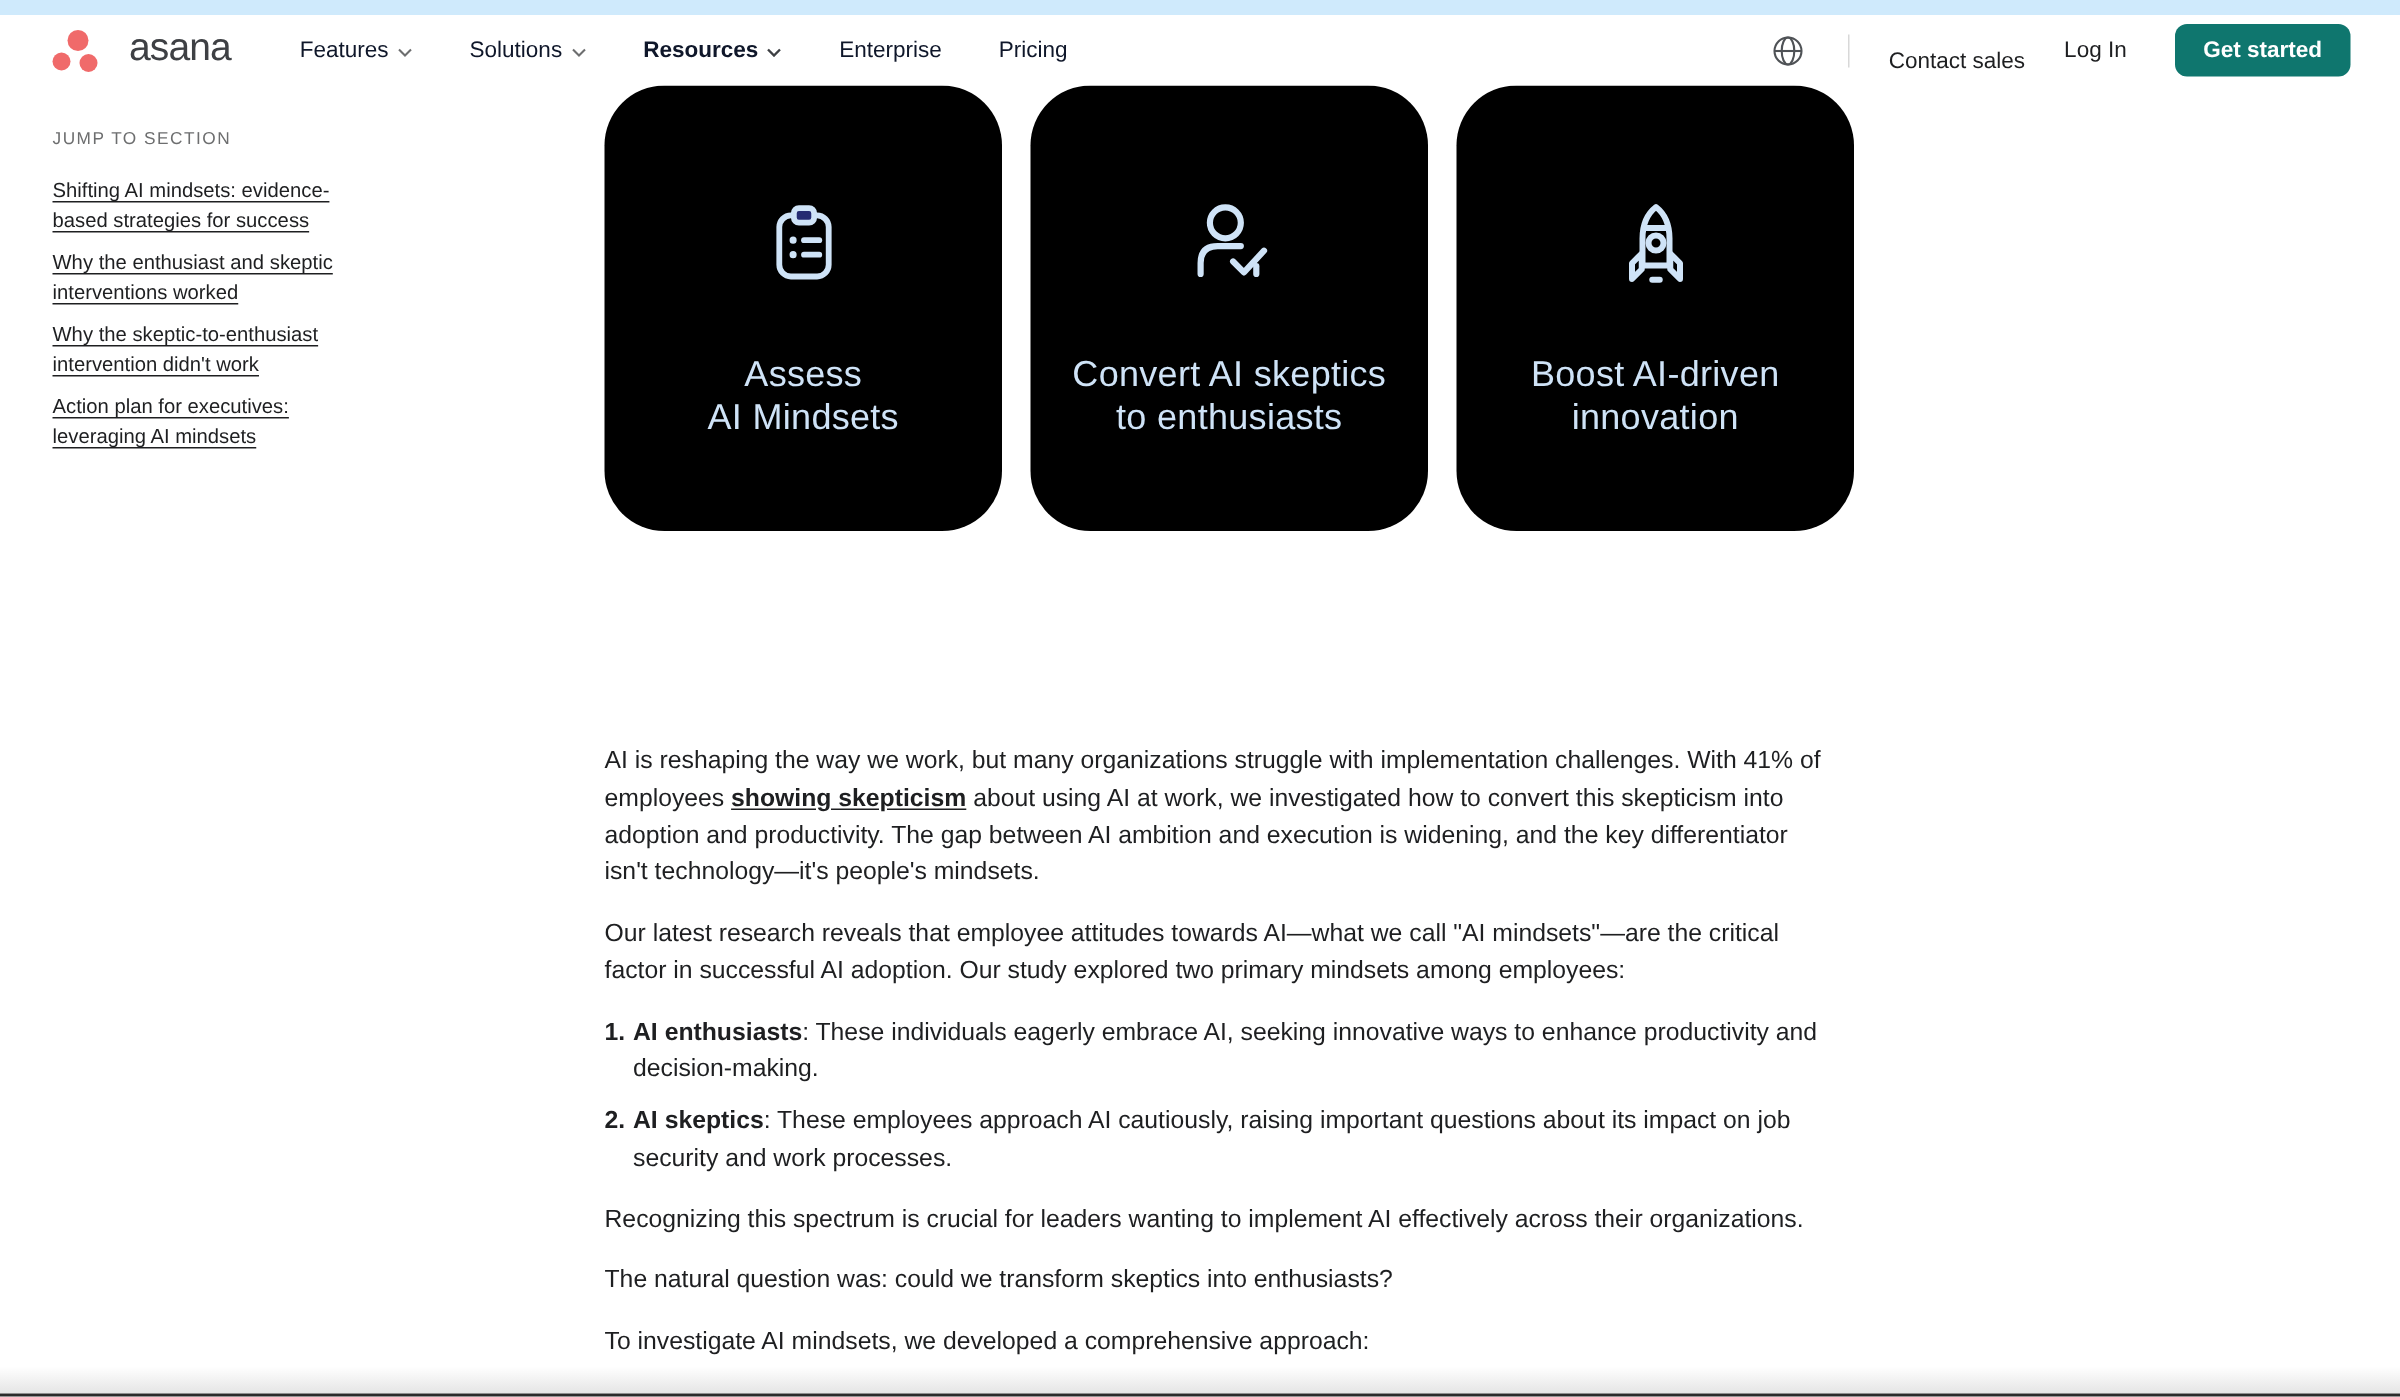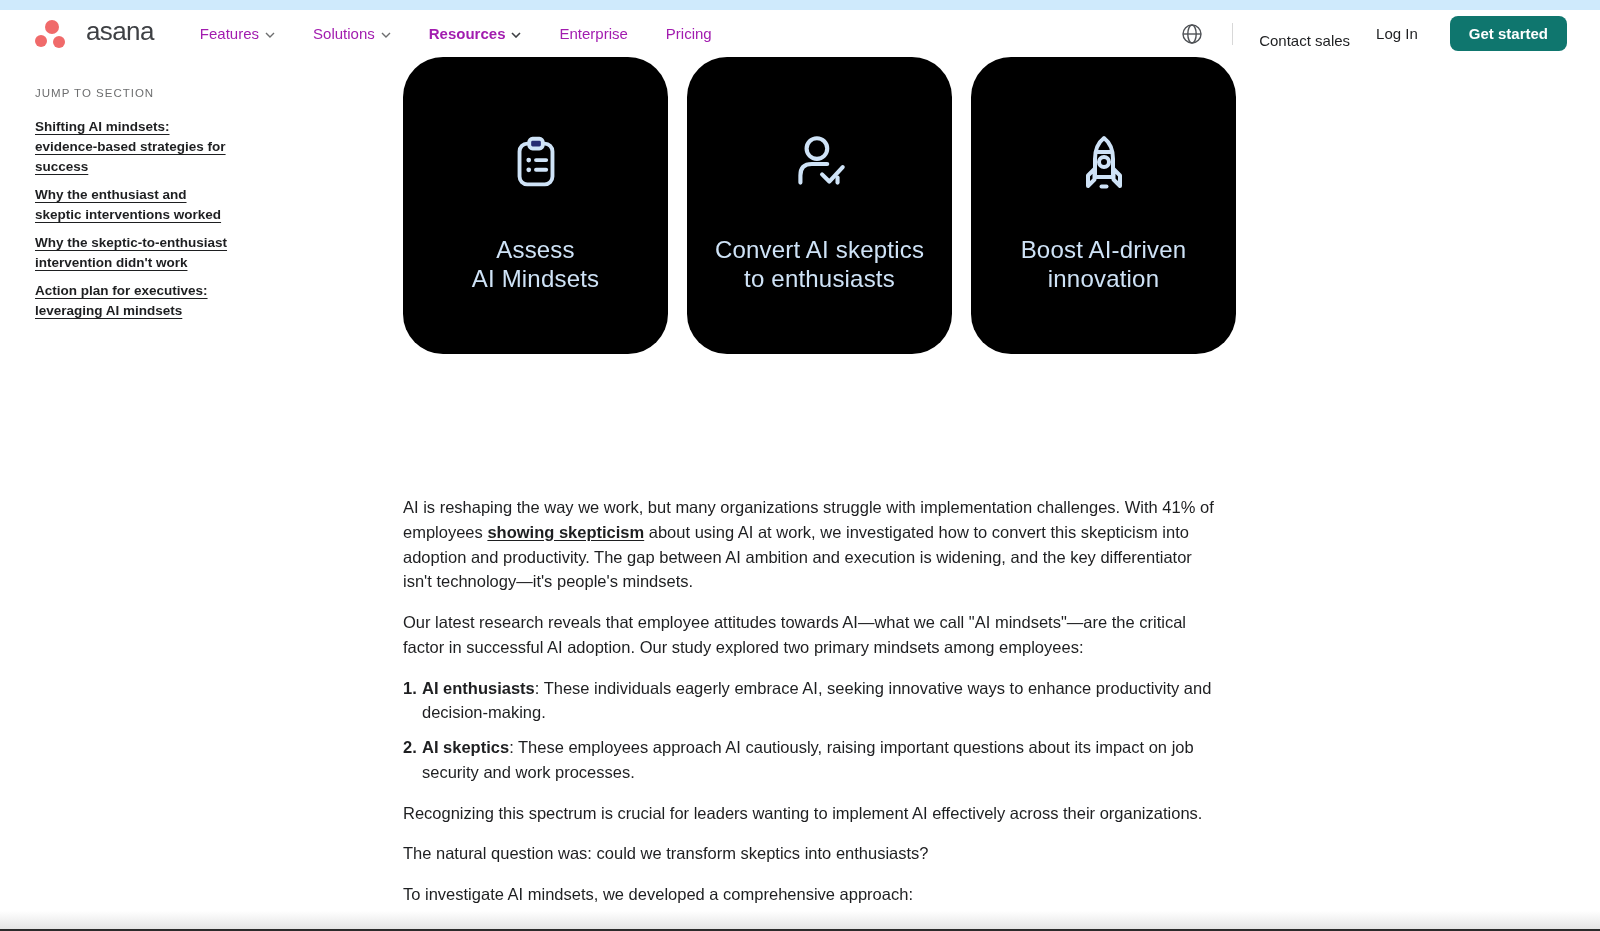--- a/index.html
+++ b/index.html
@@ -23,21 +23,21 @@
     z-index: 5;
   }
   .logo { display: flex; align-items: flex-start; gap: 19px; cursor: pointer; }
   .logo-dots { width: 34px; height: 32px; position: relative; }
   .logo-dots i { position: absolute; border-radius: 50%; background: #f06a6a; }
   .logo-dots i.d1 { width: 14px; height: 14px; left: 12px; top: 2px; }
   .logo-dots i.d2 { width: 12px; height: 12px; left: 2px;  top: 17px; }
   .logo-dots i.d3 { width: 12px; height: 12px; left: 20px; top: 18px; }
   .logo-word { font-size: 26px; font-weight: 500; color: #3e4044; letter-spacing: -0.6px; line-height: 1; padding-bottom: 3px;}
   .nav-menu { display: flex; align-items: center; gap: 38px; margin-left: 46px; }
-  .nav-item { display: flex; align-items: center; gap: 6px; font-size: 15px; color: #a21caf; cursor: pointer; }
+  .nav-item { display: flex; align-items: center; gap: 6px; font-size: 15px; color: #0f172a; cursor: pointer; }
   .nav-item.active .nav-label { font-weight: 700; }
   .chev { display: inline-block; margin-top: 2px; }
   .nav-right { margin-left: auto; display: flex; align-items: center; }
   .globe { display: flex; align-items: center; cursor: pointer; }
   .nav-divider { width: 1px; height: 22px; background: #d8d8d8; margin: 0 26px 0 28px; }
   .nav-link { font-size: 15px; color: #1e1f21; cursor: pointer; }
   .nav-link.contact { margin-right: 26px; margin-top: 13px; }
   .cta-btn {
     margin-left: 32px;
     background: #0f766e; color: #ffffff;
@@ -47,21 +47,21 @@
     cursor: pointer; line-height: 1;
   }
   .sidebar { position: absolute; left: 35px; top: 87px; width: 200px; }
   .sidebar-heading {
     font-size: 11.5px; letter-spacing: 1px; color: #6d6e6f;
     font-weight: 400; margin-bottom: 18px;
   }
   .toc-link {
     display: block; font-size: 13.5px; line-height: 20px; color: #1e1f21;
     text-decoration: underline; text-underline-offset: 3px;
-    margin-bottom: 8px; cursor: pointer; font-weight: bold;
+    margin-bottom: 8px; cursor: pointer;
   }
   .cards-row { position: absolute; left: 403px; top: 57px; display: flex; gap: 19px; }
   .info-card {
     width: 265px; height: 297px; border-radius: 40px;
     background: #000000; color: #cfe3f7;
     display: flex; flex-direction: column; align-items: center;
     padding-top: 70px;
   }
   .card-icon { height: 72px; display: flex; align-items: center; justify-content: center; }
   .card-title { margin-top: 36px; text-align: center; font-size: 24px; line-height: 29px; font-weight: 500; letter-spacing: 0.2px; }

